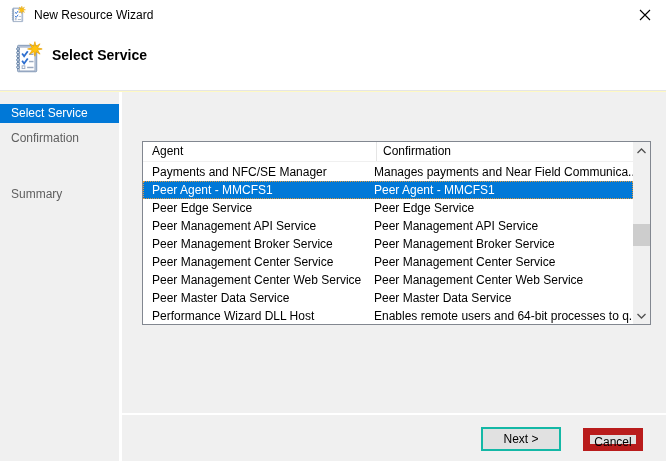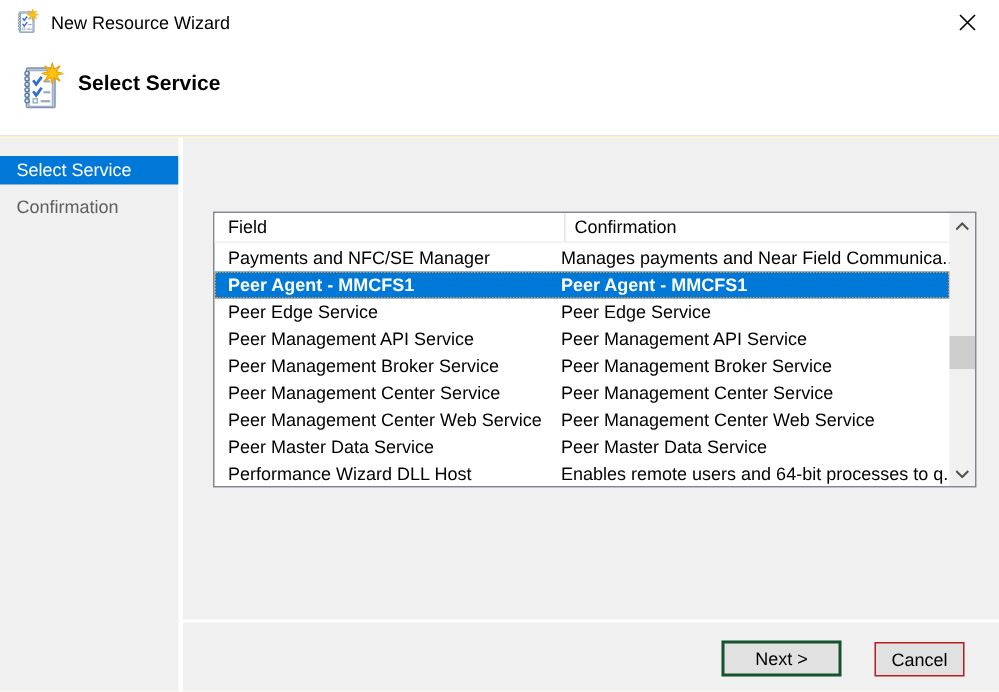--- a/index.html
+++ b/index.html
@@ -88,45 +88,45 @@
 
   .lv-rows { position: absolute; left: 0; top: 21px; width: 490px; }
   .lv-row { display: flex; height: 18px; line-height: 18px; cursor: default; }
   .lv-row .c-name {
     width: 231px; padding-left: 9px;
     white-space: nowrap; overflow: hidden;
   }
   .lv-row .c-desc { flex: 1; white-space: nowrap; overflow: hidden; }
   .lv-row.selected {
     background: #0078d7; color: #ffffff;
-    outline: 1px dotted #e09a3e; outline-offset: -1px; font-weight: bold;
+    outline: 1px dotted #e09a3e; outline-offset: -1px;
   }
 
   
   .scrollbar {
     position: absolute; right: 0; top: 0; width: 17px; height: 182px;
     background: #f0f0f0;
   }
   .sb-btn {
     position: absolute; left: 0; width: 17px; height: 17px;
     display: flex; align-items: center; justify-content: center;
   }
   .sb-up { top: 0; }
   .sb-down { bottom: 0; }
   .sb-thumb { position: absolute; left: 0; top: 82px; width: 17px; height: 22px; background: #cdcdcd; }
 
   
   .h-rule { position: absolute; left: 122px; top: 413px; width: 544px; height: 2px; background: #ffffff; }
   .btn {
     position: absolute; top: 427px; height: 24px;
-    background: #e1e1e1; border: 1px solid #b91c1c;
+    background: #e1e1e1; border: 7px solid #b91c1c;
     font-family: "Liberation Sans", "DejaVu Sans", sans-serif;
     font-size: 12px; color: #000; text-align: center; cursor: default;
   }
-  .btn-next { left: 481px; width: 80px; border: 2px solid #14532d; }
+  .btn-next { left: 481px; width: 80px; border: 2px solid #14b8a6; }
   .btn-cancel { left: 583px; width: 60px; top: 428px; height: 23px; }
 
   .svg-defs { position: absolute; width: 0; height: 0; overflow: hidden; }
 </style>
 </head>
 <body>
 
 <div class="dialog">
 
   <svg class="svg-defs" aria-hidden="true">
@@ -170,28 +170,29 @@
       <use href="#wizicon"></use>
     </svg>
     <div class="hdr-title">Select Service</div>
   </div>
 
   <div class="wiz-body"></div>
 
   <nav class="sidebar">
     <div class="nav-item nav-0 active">Select Service</div>
     <div class="nav-item nav-1">Confirmation</div>
+    <div class="nav-item nav-3">Summary</div>
   </nav>
 
   <div class="v-divider"></div>
 
 
   <div class="listview">
     <div class="lv-header">
-      <div class="hc-name">Field</div>
+      <div class="hc-name">Agent</div>
       <div class="hc-desc">Confirmation</div>
     </div>
     <div class="lv-rows">
       <div class="lv-row">
         <div class="c-name">Payments and NFC/SE Manager</div>
         <div class="c-desc">Manages payments and Near Field Communica...</div>
       </div>
       <div class="lv-row selected">
         <div class="c-name">Peer Agent - MMCFS1</div>
         <div class="c-desc">Peer Agent - MMCFS1</div>

